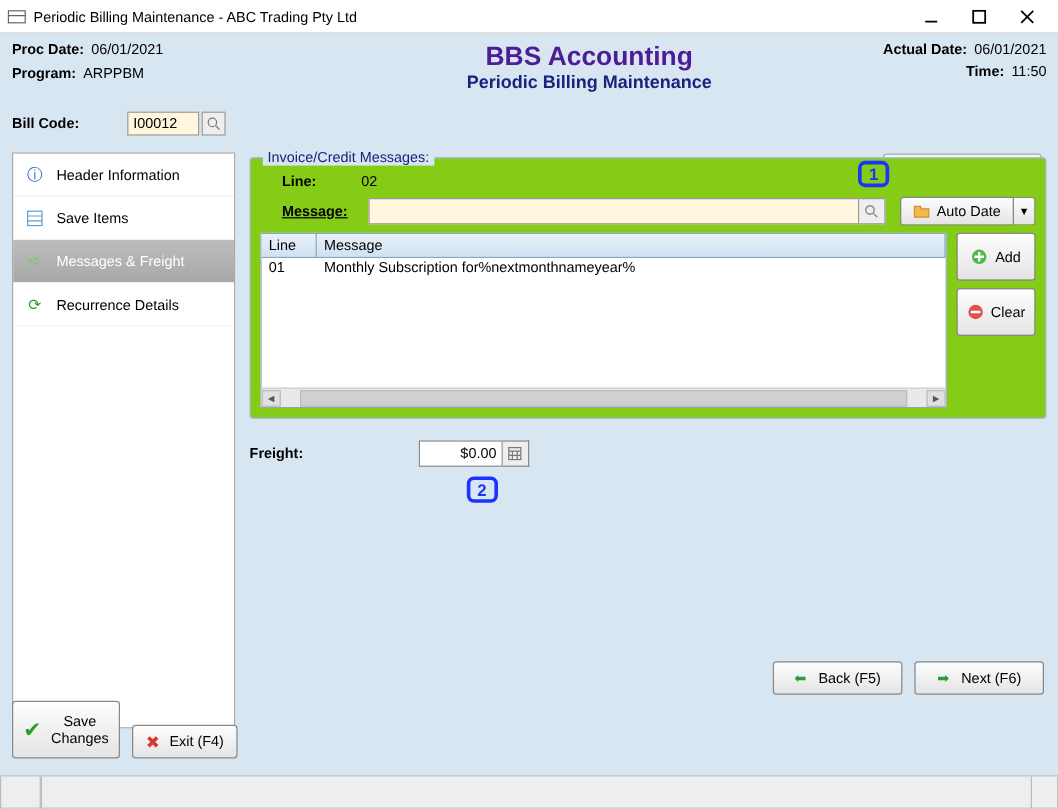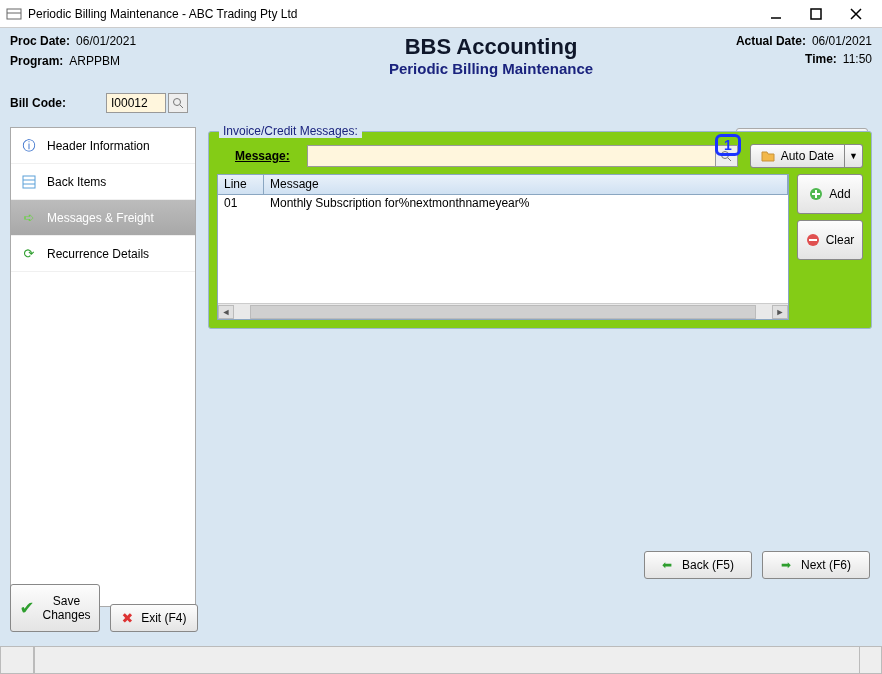--- a/index.html
+++ b/index.html
@@ -12,21 +12,21 @@
   .titlebar .win-btn { width: 40px; height: 22px; display: flex; align-items: center; justify-content: center; font-size: 14px; color:#333; }
 
   .window-body { background: #d8e6f2; height: 618px; padding: 6px 10px 6px 10px; position:relative; }
 
   
   .header-row { display: flex; align-items: center; font-size: 12px; }
   .header-row .label { font-weight: bold; color:#000; margin-right: 6px; }
   .header-row .value { color:#000; }
   .header-left { width: 260px; }
 
-  .brand-title { text-align:center; color:#0f172a; font-weight:bold; font-size:22px; }
+  .brand-title { text-align:center; color:#4c1d95; font-weight:bold; font-size:22px; }
   .brand-sub { text-align:center; color:#1a237e; font-weight:bold; font-size:15px; }
   .header-area { display:flex; }
   .header-center { flex:1; }
   .header-right-col { min-width:160px; }
   .hr-line { display:flex; justify-content:flex-end; gap:6px; margin-bottom:4px; font-size:12px;}
   .hr-line .label{font-weight:bold;}
 
   .billcode-row { display:flex; align-items:center; margin-top:16px; }
   .billcode-row .label { font-weight:bold; margin-right:40px; }
   .billcode-input { background:#fff6dd; border:1px solid #999; height:20px; width:60px; padding:2px 4px; font-size:12px; }
@@ -176,36 +176,40 @@
         <span class="sidebar-icon blue">ⓘ</span>
         <span>Header Information</span>
       </div>
       <div class="sidebar-item">
         <span class="sidebar-icon">
           <svg width="14" height="14">
               <rect x="1" y="1" width="12" height="12" fill="none" stroke="#5aa0d8"></rect>
               <path d="M1 5h12M1 9h12" stroke="#5aa0d8"></path>
             </svg>
         </span>
-        <span>Back Items</span>
+        <span>Save Items</span>
       </div>
       <div class="sidebar-item active">
         <span class="sidebar-icon" style="color:#6ed04a;">➪</span>
         <span>Messages &amp; Freight</span>
       </div>
       <div class="sidebar-item">
         <span class="sidebar-icon green">⟳</span>
         <span>Recurrence Details</span>
       </div>
     </div>
 
     <div class="main">
       <div class="fieldset">
         <span class="fieldset-legend">Invoice/Credit Messages:</span>
 
+        <div class="form-line">
+          <span class="lbl">Line:</span>
+          <span>02</span>
+        </div>
 
         <div class="form-line" style="margin-left:0;">
           <span class="lbl" style="min-width:66px;margin-left:18px;text-decoration:underline;">Message:</span>
           <div class="msg-input-wrap">
             <input class="msg-input" value="" style="">
             <div class="msg-lookup">
               <svg width="12" height="12">
                   <circle cx="5" cy="5" r="3.5" fill="none" stroke="#777"></circle>
                   <path d="M8 8l3 3" stroke="#777"></path>
                 </svg>
@@ -262,20 +266,35 @@
                     <circle cx="7" cy="7" r="6" fill="#e05050"></circle>
                     <path d="M3 7h8" stroke="#fff" stroke-width="2"></path>
                   </svg>
               </span>
               <span>Clear</span>
             </div>
           </div>
         </div>
       </div>
 
+      <div class="freight-row">
+        <span class="lbl">Freight:</span>
+        <div class="freight-input-wrap" style="position:relative;">
+          <input class="freight-input" value="$0.00" style="">
+          <div class="calc-btn">
+            <span>
+              <svg width="12" height="12">
+                  <rect x="1" y="1" width="10" height="10" fill="none" stroke="#777"></rect>
+                  <path d="M1 4h10M4 4v7M8 4v7M1 7.5h10" stroke="#777"></path>
+                </svg>
+            </span>
+          </div>
+          <div class="callout" style="top:30px; left:40px;">2</div>
+        </div>
+      </div>
 
       <div class="nav-btns">
         <div class="nav-btn">
           <span class="green">⬅</span>
           <span>Back (F5)</span>
         </div>
         <div class="nav-btn">
           <span class="green">➡</span>
           <span>Next (F6)</span>
         </div>

